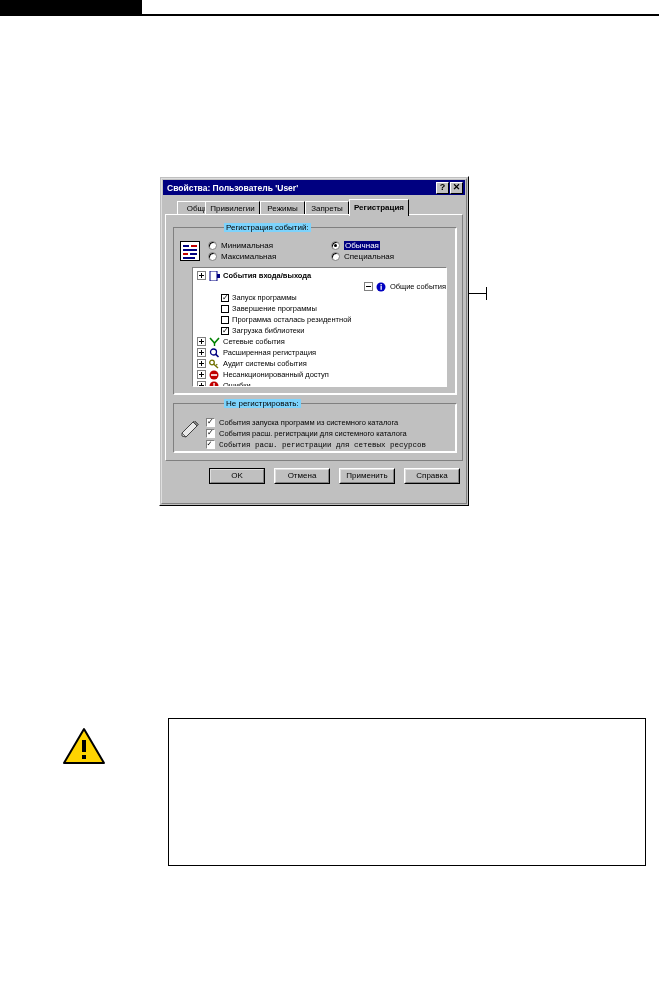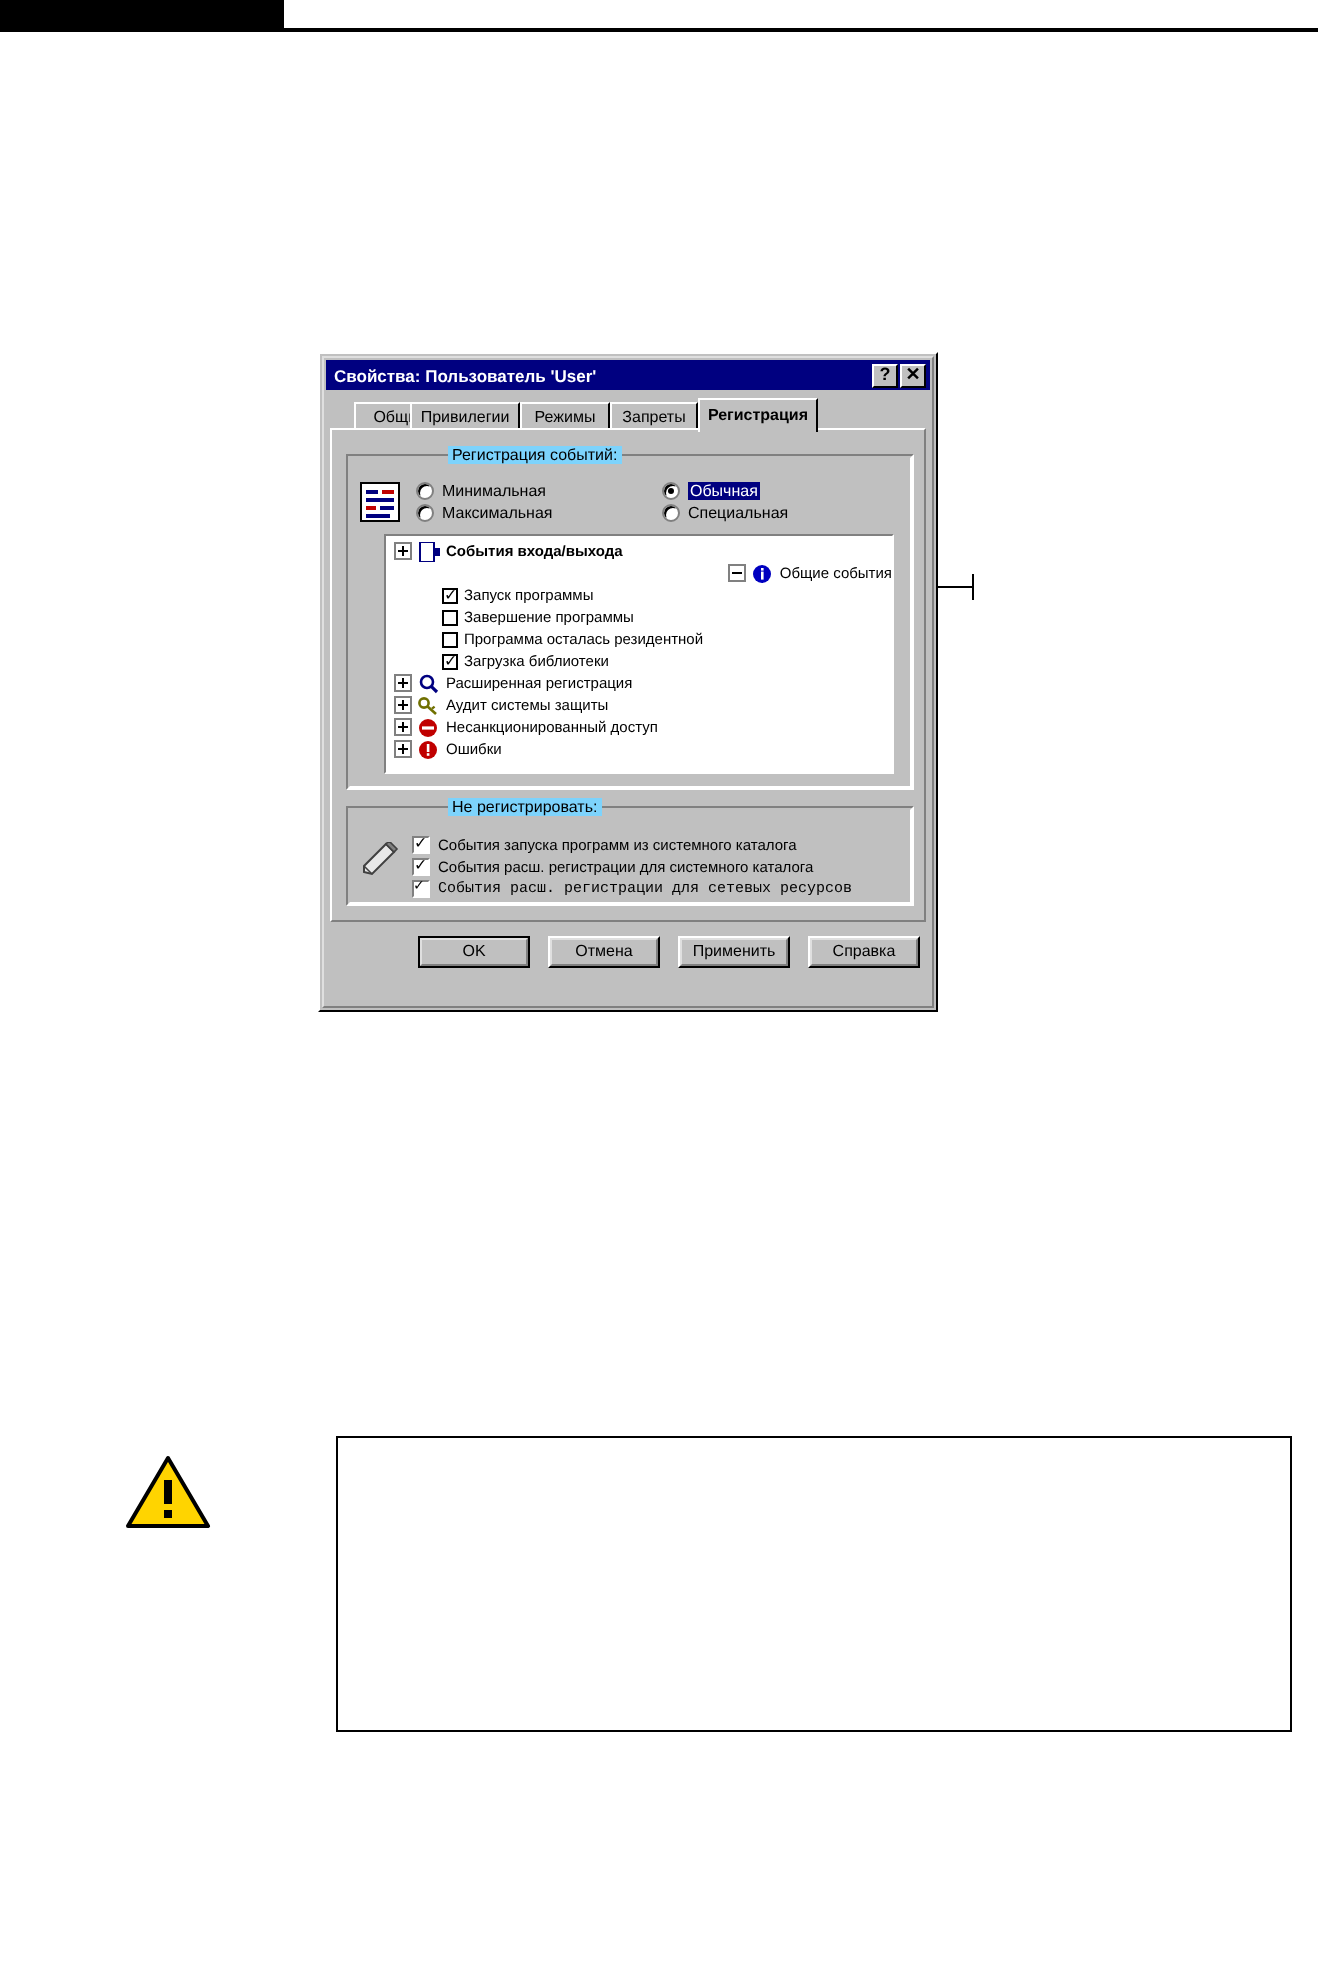--- a/index.html
+++ b/index.html
@@ -500,20 +500,30 @@
       </div>
       <div class="tnode" style="padding-left:28px;">
         <span class="chk"></span>
         <span>Программа осталась резидентной</span>
       </div>
       <div class="tnode" style="padding-left:28px;">
         <span class="chk on"></span>
         <span>Загрузка библиотеки</span>
       </div>
 
+      <div class="tnode" style="padding-left:4px;">
+        <span class="expander plus"></span>
+        <span class="tnode-icon">
+          <svg width="11" height="10" viewBox="0 0 11 10">
+              <path d="M1 1 L5.5 6 L10 1" stroke="#008000" stroke-width="1.6" fill="none"></path>
+              <rect x="4.8" y="5" width="1.4" height="4" fill="#008000"></rect>
+            </svg>
+        </span>
+        <span>Сетевые события</span>
+      </div>
 
       <div class="tnode" style="padding-left:4px;">
         <span class="expander plus"></span>
         <span class="tnode-icon">
           <svg width="11" height="10" viewBox="0 0 11 10">
               <circle cx="4.5" cy="4" r="3" fill="none" stroke="#000080" stroke-width="1.3"></circle>
               <line x1="6.6" y1="6.2" x2="9.5" y2="9" stroke="#000080" stroke-width="1.6"></line>
             </svg>
         </span>
         <span>Расширенная регистрация</span>
@@ -521,21 +531,21 @@
 
       <div class="tnode" style="padding-left:4px;">
         <span class="expander plus"></span>
         <span class="tnode-icon">
           <svg width="11" height="10" viewBox="0 0 11 10">
               <circle cx="3" cy="3.5" r="2.3" fill="none" stroke="#707000" stroke-width="1.3"></circle>
               <line x1="4.5" y1="5" x2="9" y2="9" stroke="#707000" stroke-width="1.3"></line>
               <line x1="7" y1="6.3" x2="8.3" y2="5.3" stroke="#707000" stroke-width="1.2"></line>
             </svg>
         </span>
-        <span>Аудит системы защиты</span>
+        <span>Аудит системы события</span>
       </div>
 
       <div class="tnode" style="padding-left:4px;">
         <span class="expander plus"></span>
         <span class="tnode-icon">
           <svg width="11" height="10" viewBox="0 0 11 10">
               <circle cx="5" cy="5" r="4.5" fill="#c00000"></circle>
               <rect x="2" y="4.2" width="6" height="1.6" fill="#ffffff"></rect>
             </svg>
         </span>

